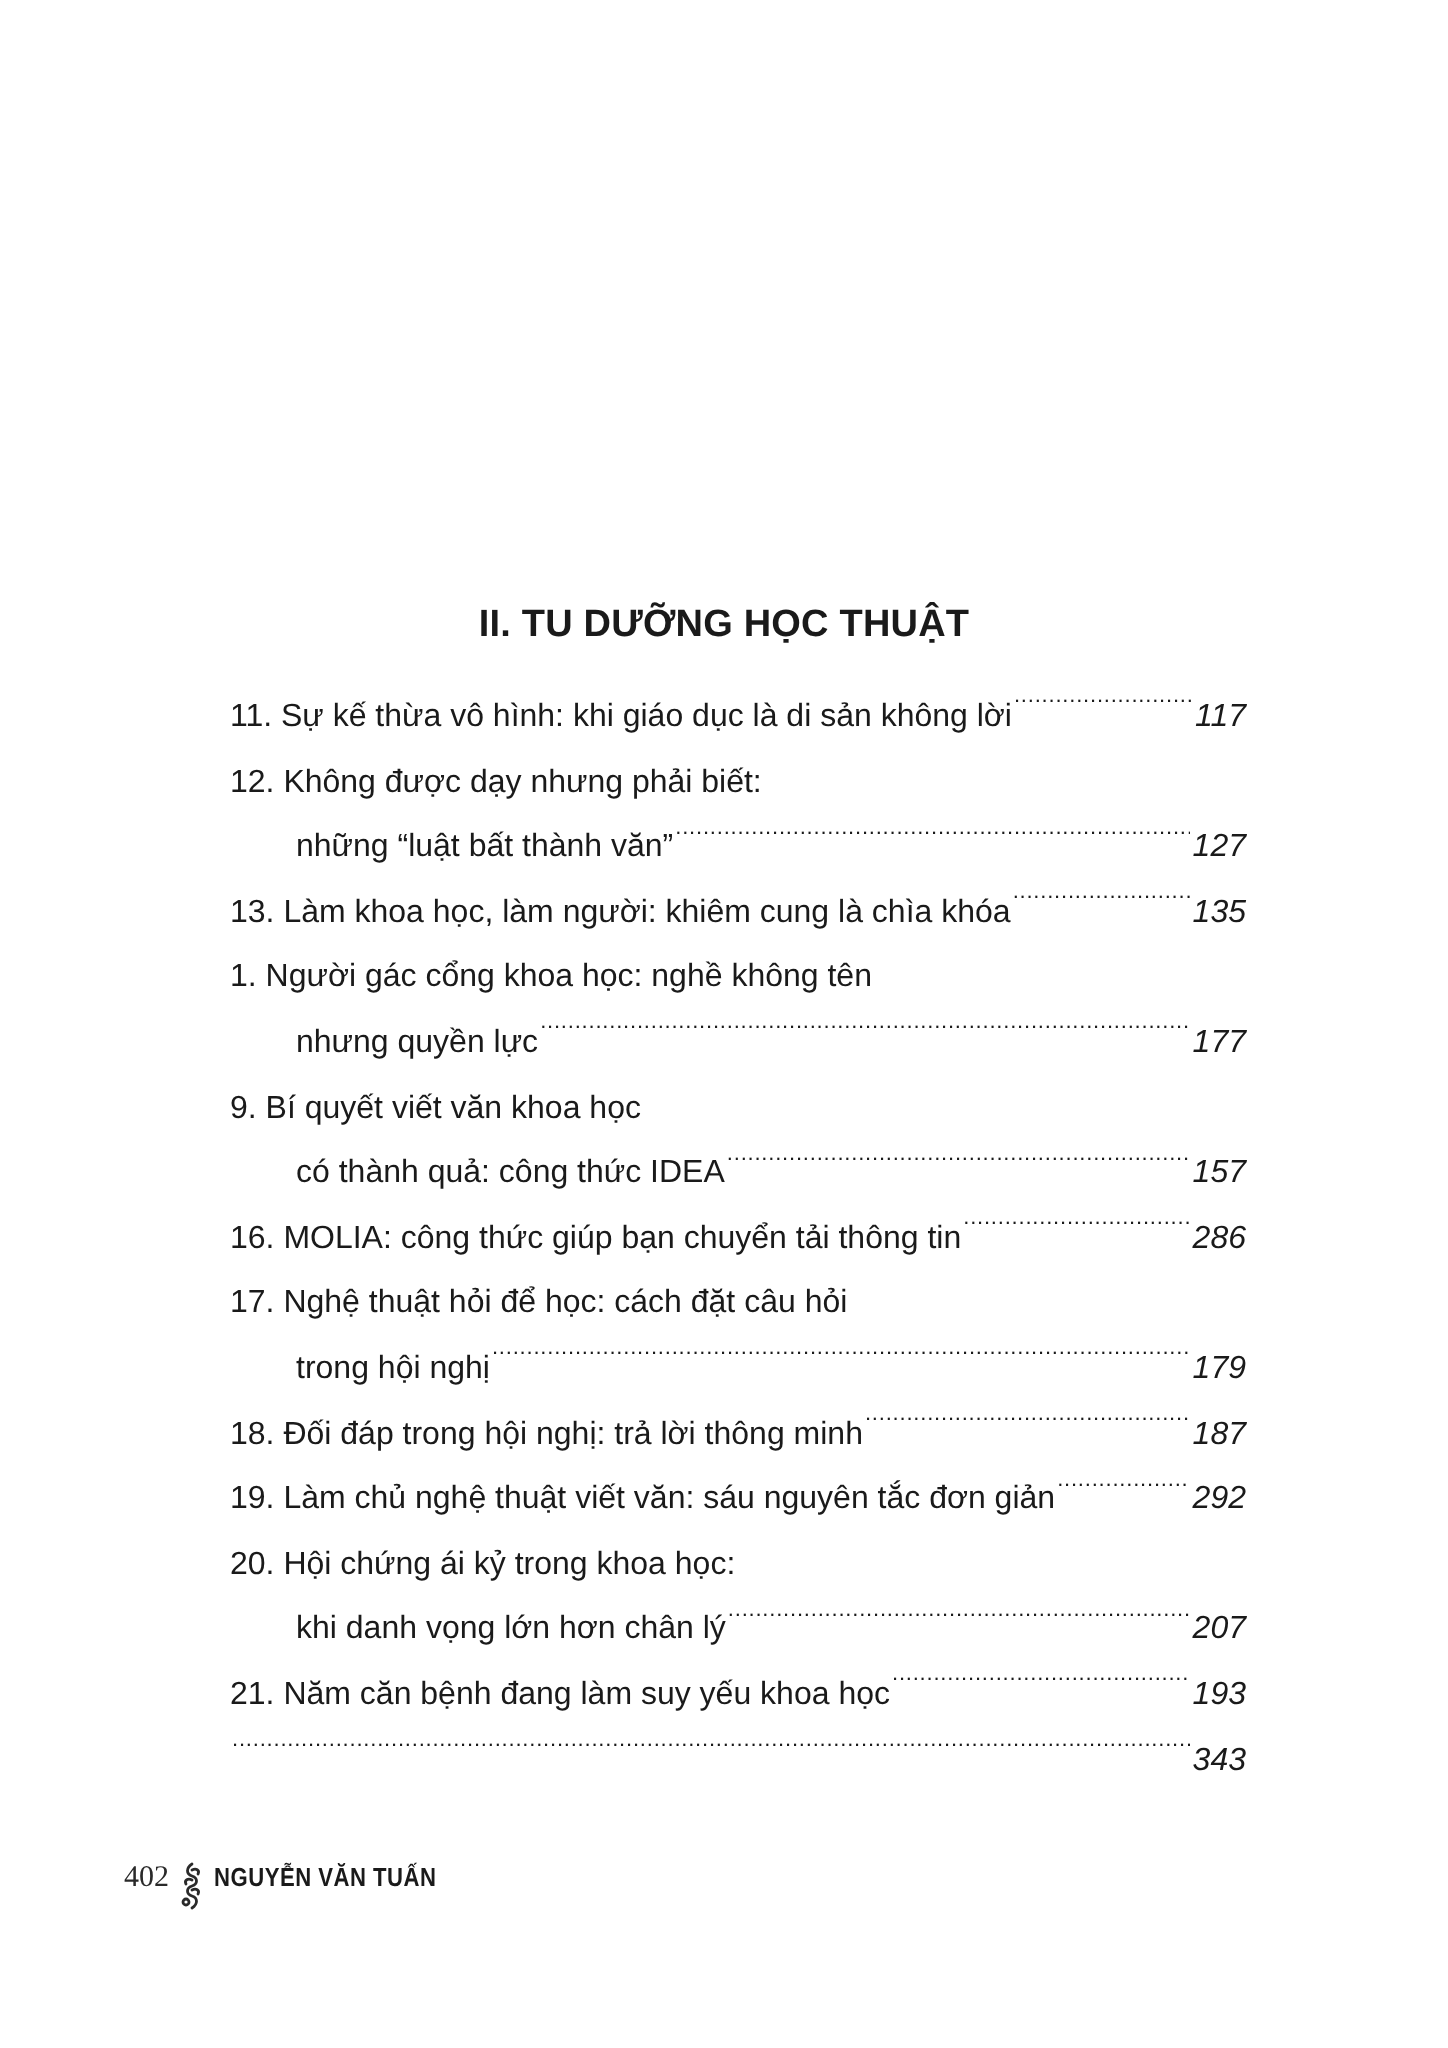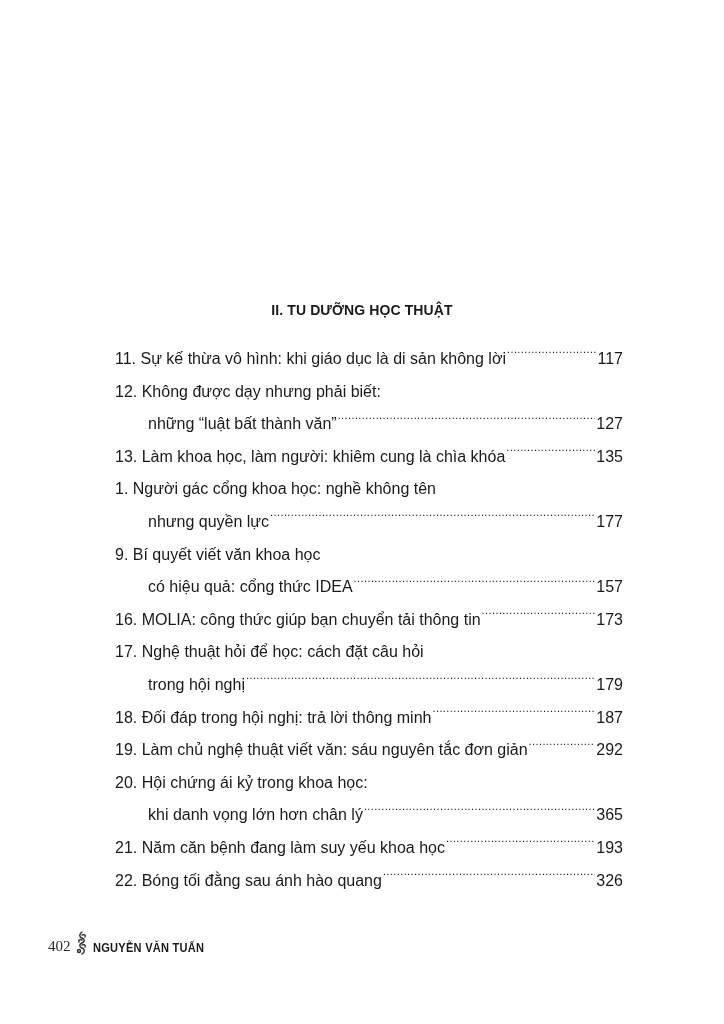--- a/index.html
+++ b/index.html
@@ -16,21 +16,21 @@
       font-family: "Liberation Sans", sans-serif;
     }
     .section-title {
       position: absolute;
       top: 302px;
       left: 0;
       width: 724px;
       text-align: center;
       font-family: "Liberation Sans", sans-serif;
       font-weight: bold;
-      font-size: 14px;
+      font-size: 19px;
       letter-spacing: 0.1px;
       color: #1a1a1a;
     }
     .toc {
       position: absolute;
       top: 343px;
       left: 115px;
       width: 508px;
       font-size: 16px;
       line-height: 32.6px;
@@ -59,27 +59,28 @@
       content: "........................................................................................................................................................................................................";
       position: absolute;
       left: 0;
       bottom: -2px;
       font-size: 11px;
       letter-spacing: 0.4px;
       color: #1a1a1a;
     }
     .toc-page {
       flex: 0 0 auto;
+      font-style: italic;
     }
     .footer {
       position: absolute;
       top: 931px;
-      left: 48px;
+      left: 62px;
       display: flex;
-      align-items: flex-end;
+      align-items: flex-start;
       gap: 4px;
     }
     .footer-page {
       font-family: "Liberation Serif", serif;
       font-size: 15px;
       color: #2a2a2a;
     }
     .footer-ornament {
       width: 14px;
       height: 24px;
@@ -136,30 +137,30 @@
         <span class="toc-leader"></span>
         <span class="toc-page">177</span>
       </div>
     </div>
 
     <div>
       <div class="toc-line">
         <span class="toc-text">9. Bí quyết viết văn khoa học</span>
       </div>
       <div class="toc-line cont">
-        <span class="toc-text">có hiệu quả: cổng thức IDEA</span>
+        <span class="toc-text">có thành quả: công thức IDEA</span>
         <span class="toc-leader"></span>
         <span class="toc-page">157</span>
       </div>
     </div>
 
     <div class="toc-line">
       <span class="toc-text">16. MOLIA: công thức giúp bạn chuyển tải thông tin</span>
       <span class="toc-leader"></span>
-      <span class="toc-page">173</span>
+      <span class="toc-page">286</span>
     </div>
 
     <div>
       <div class="toc-line">
         <span class="toc-text">17. Nghệ thuật hỏi để học: cách đặt câu hỏi</span>
       </div>
       <div class="toc-line cont">
         <span class="toc-text">trong hội nghị</span>
         <span class="toc-leader"></span>
         <span class="toc-page">179</span>
@@ -178,34 +179,33 @@
       <span class="toc-page">292</span>
     </div>
 
     <div>
       <div class="toc-line">
         <span class="toc-text">20. Hội chứng ái kỷ trong khoa học:</span>
       </div>
       <div class="toc-line cont">
         <span class="toc-text">khi danh vọng lớn hơn chân lý</span>
         <span class="toc-leader"></span>
-        <span class="toc-page">365</span>
+        <span class="toc-page">207</span>
       </div>
     </div>
 
     <div class="toc-line">
       <span class="toc-text">21. Năm căn bệnh đang làm suy yếu khoa học</span>
       <span class="toc-leader"></span>
       <span class="toc-page">193</span>
     </div>
 
     <div class="toc-line">
-      <span class="toc-text">22. Bóng tối đằng sau ánh hào quang</span>
-      <span class="toc-leader"></span>
-      <span class="toc-page">326</span>
+      <span class="toc-leader"></span>
+      <span class="toc-page">343</span>
     </div>
 
   </div>
 
   <div class="footer">
     <span class="footer-page">402</span>
     <span class="footer-ornament">
       <svg width="14" height="24" viewBox="0 0 14 24">
         <g fill="none" stroke="#2a2a2a" stroke-width="1.4" stroke-linecap="round">
           <path d="M7 1 C4 3, 4 6, 7 7 C10 8, 10 11, 7 12 C4 13, 4 16, 7 17 C10 18, 10 21, 7 23"></path>

